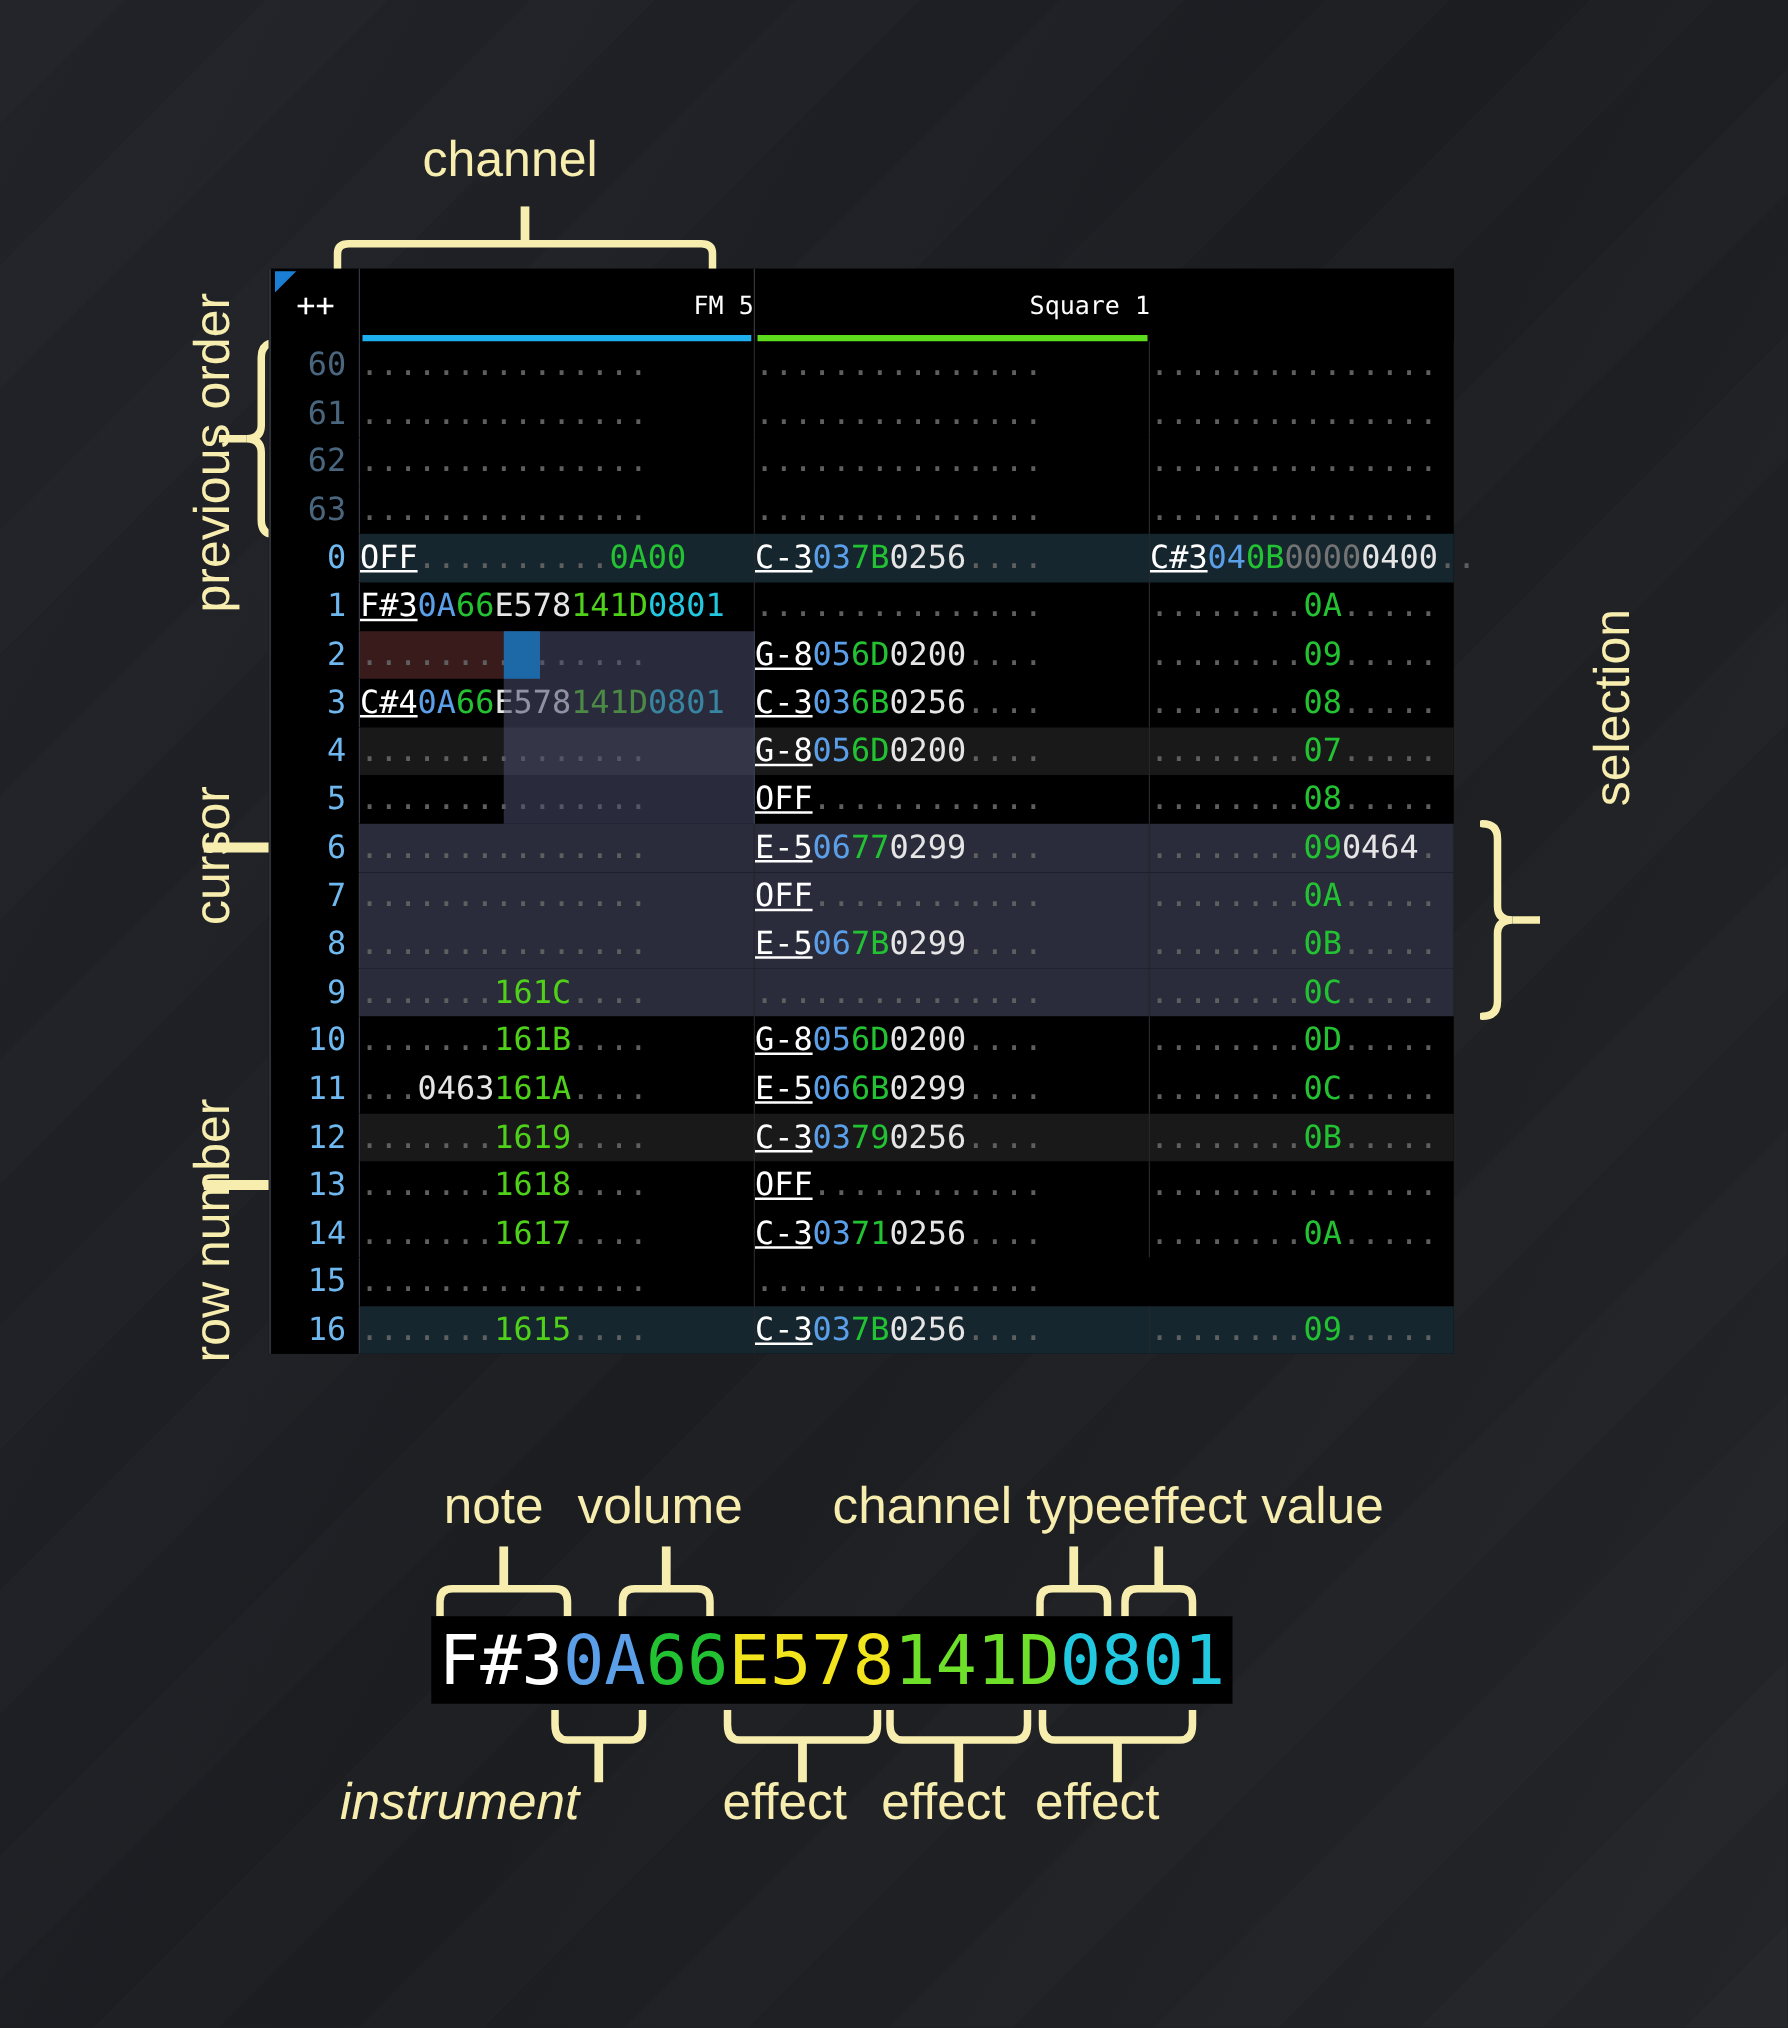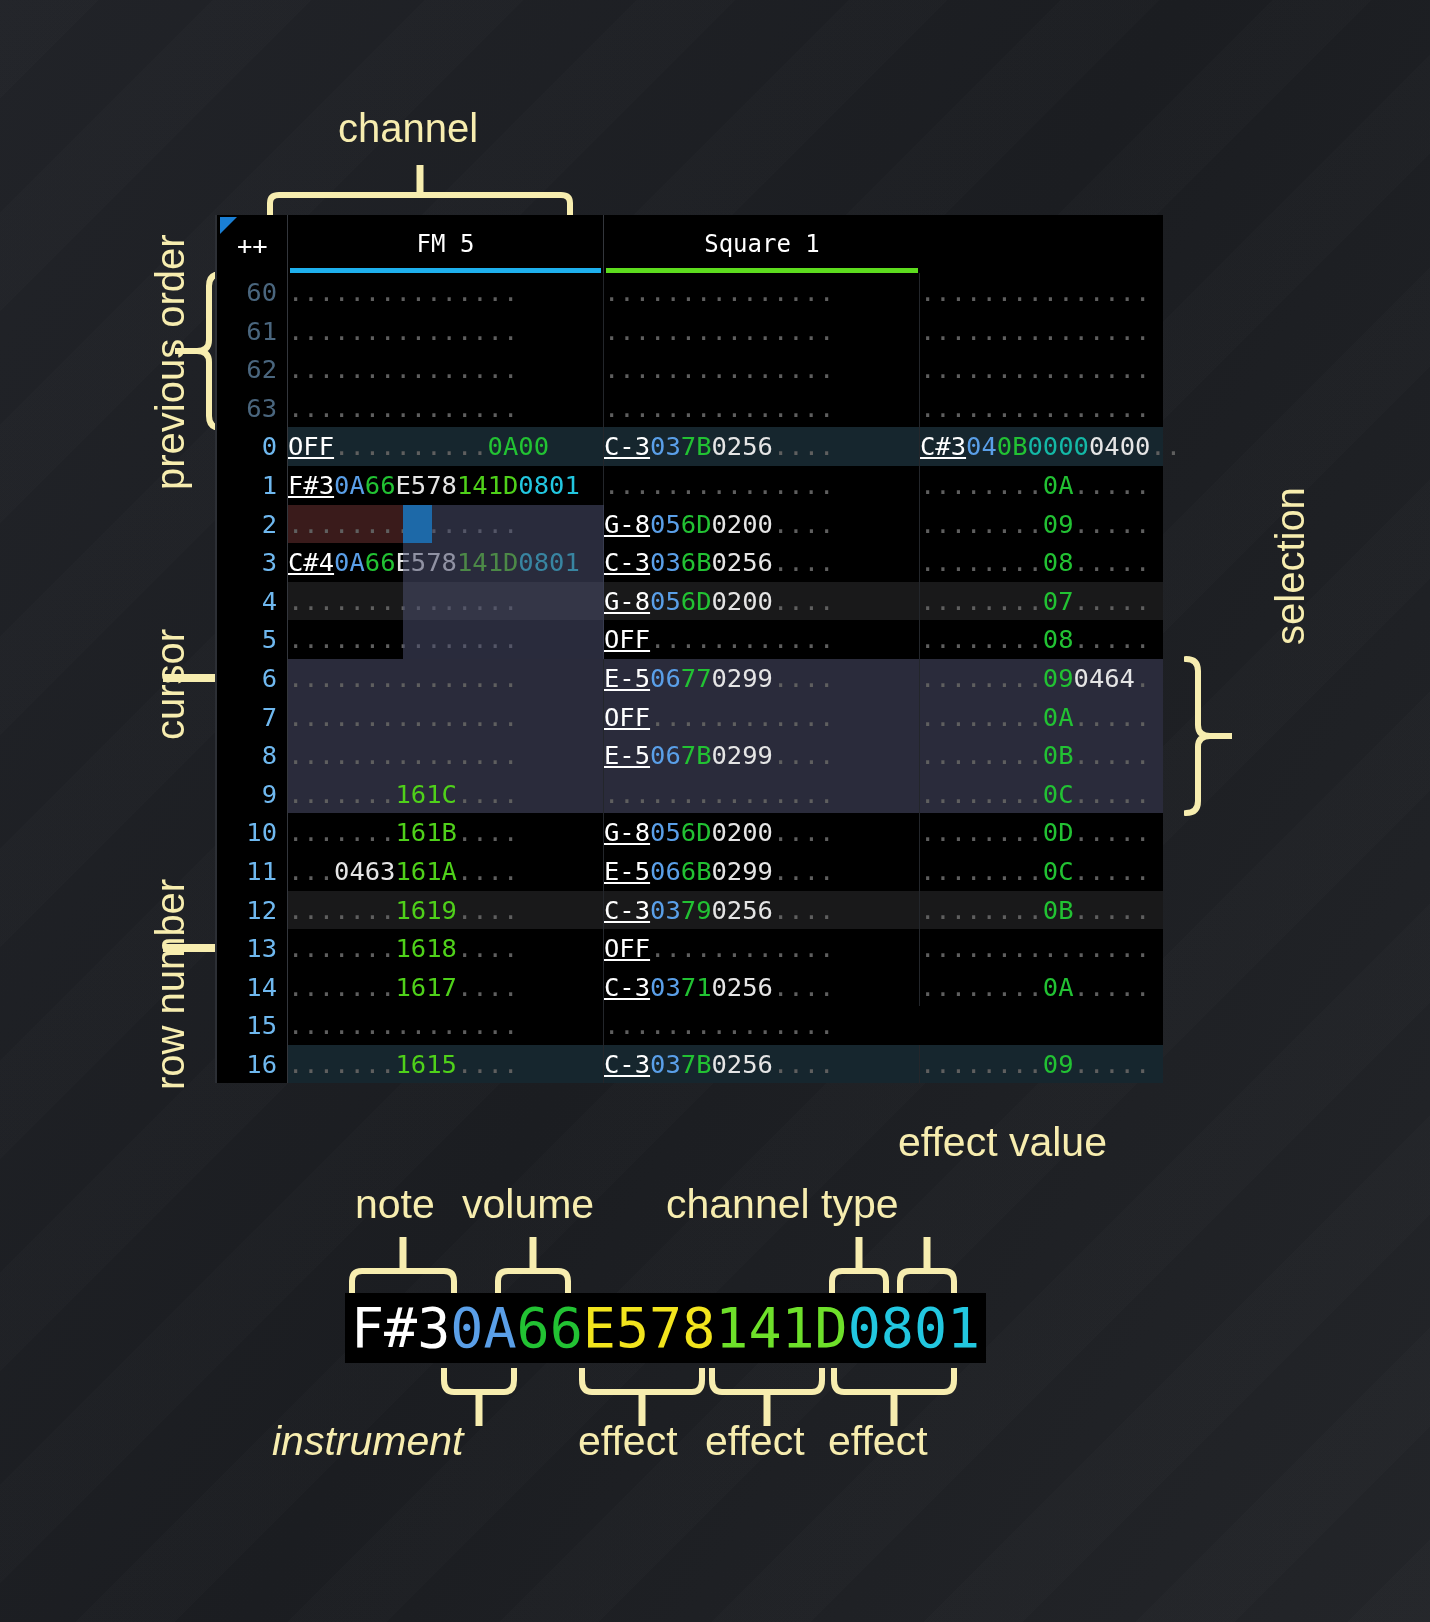--- a/index.html
+++ b/index.html
@@ -54,22 +54,22 @@
   }
   .corner .plus {
     position: absolute; left: 20px; top: 11px;
     color: #ffffff; font-size: 25.5px;
     font-family: "DejaVu Sans Mono", monospace;
   }
   .chan-head {
     position: relative;
     height: 58px;
     color: #ffffff;
-    display: flex; align-items: center; justify-content: center;
-    font-size: 24px;
+    display: flex; align-items: center; justify-content: flex-end;
+    font-size: 20px;
     border-right: 1px solid #33363c;
   }
   .chan-head .underline {
     position: absolute; left: 2px; right: 2px; bottom: 0; height: 5px;
   }
   .ch-w { width: 316px; }
 
   .t-body { position: relative; }
   .trow {
     position: relative;
@@ -132,21 +132,21 @@
   }
 
   
   .c-note { color: #ffffff; text-decoration: underline; }
   .c-dot  { color: #5f5f5f; }
   .c-ins  { color: #5a9fe8; }
   .c-vol  { color: #22c233; }
   .c-fx-y { color: #e5e5e5; }
   .c-fx-g { color: #4fd11a; }
   .c-fx-c { color: #22c7e0; }
-  .c-fx-b { color: #14b8a6; }
+  .c-fx-b { color: #737373; }
 
   
   .lbl {
     position: absolute;
     color: #f7edaf;
     font-family: "Liberation Sans", sans-serif;
     font-weight: 400;
     white-space: nowrap;
   }
   .lbl-v {
@@ -248,21 +248,21 @@
     <div class="cursor-redrow" style="left:71px; top:calc(58px + 6*38.6px); width:115px; height:38.6px;"></div>
 
     <div class="sel-overlay" style="left:186px; top:calc(58px + 6*38.6px); width:201px; height:154.4px;"></div>
 
     <div class="cursor-box" style="left:186px; top:calc(58px + 6*38.6px); width:29px; height:38.6px;"></div>
   </div>
 
   <div class="lbl" style="left:355px; top:1181px; font-size:41px;">note</div>
   <div class="lbl" style="left:462px; top:1181px; font-size:41px;">volume</div>
   <div class="lbl" style="left:666px; top:1181px; font-size:41px;">channel type</div>
-  <div class="lbl" style="left:898px; top:1119px; font-size:41px;">effect value</div>
+  <div class="lbl" style="left:898px; top:1181px; font-size:41px;">effect value</div>
 
   <svg class="anno" style="left:348px; top:1237px; width:110px; height:56px;" viewBox="0 0 110 56">
     <path d="M55,0 L55,34" stroke="#f7edaf" stroke-width="7" fill="none"></path>
     <path d="M4,56 L4,44 Q4,34 14,34 L96,34 Q106,34 106,44 L106,56" stroke="#f7edaf" stroke-width="6" fill="none" stroke-linecap="round"></path>
   </svg>
   <svg class="anno" style="left:494px; top:1237px; width:78px; height:56px;" viewBox="0 0 78 56">
     <path d="M39,0 L39,34" stroke="#f7edaf" stroke-width="7" fill="none"></path>
     <path d="M4,56 L4,44 Q4,34 14,34 L64,34 Q74,34 74,44 L74,56" stroke="#f7edaf" stroke-width="6" fill="none" stroke-linecap="round"></path>
   </svg>
   <svg class="anno" style="left:828px; top:1237px; width:62px; height:56px;" viewBox="0 0 62 56">

